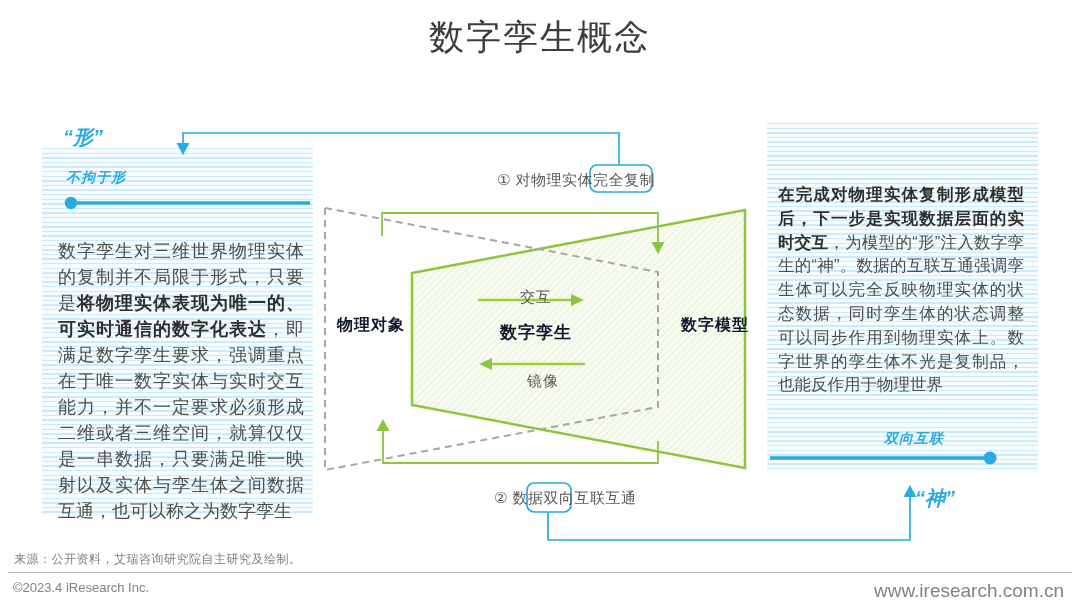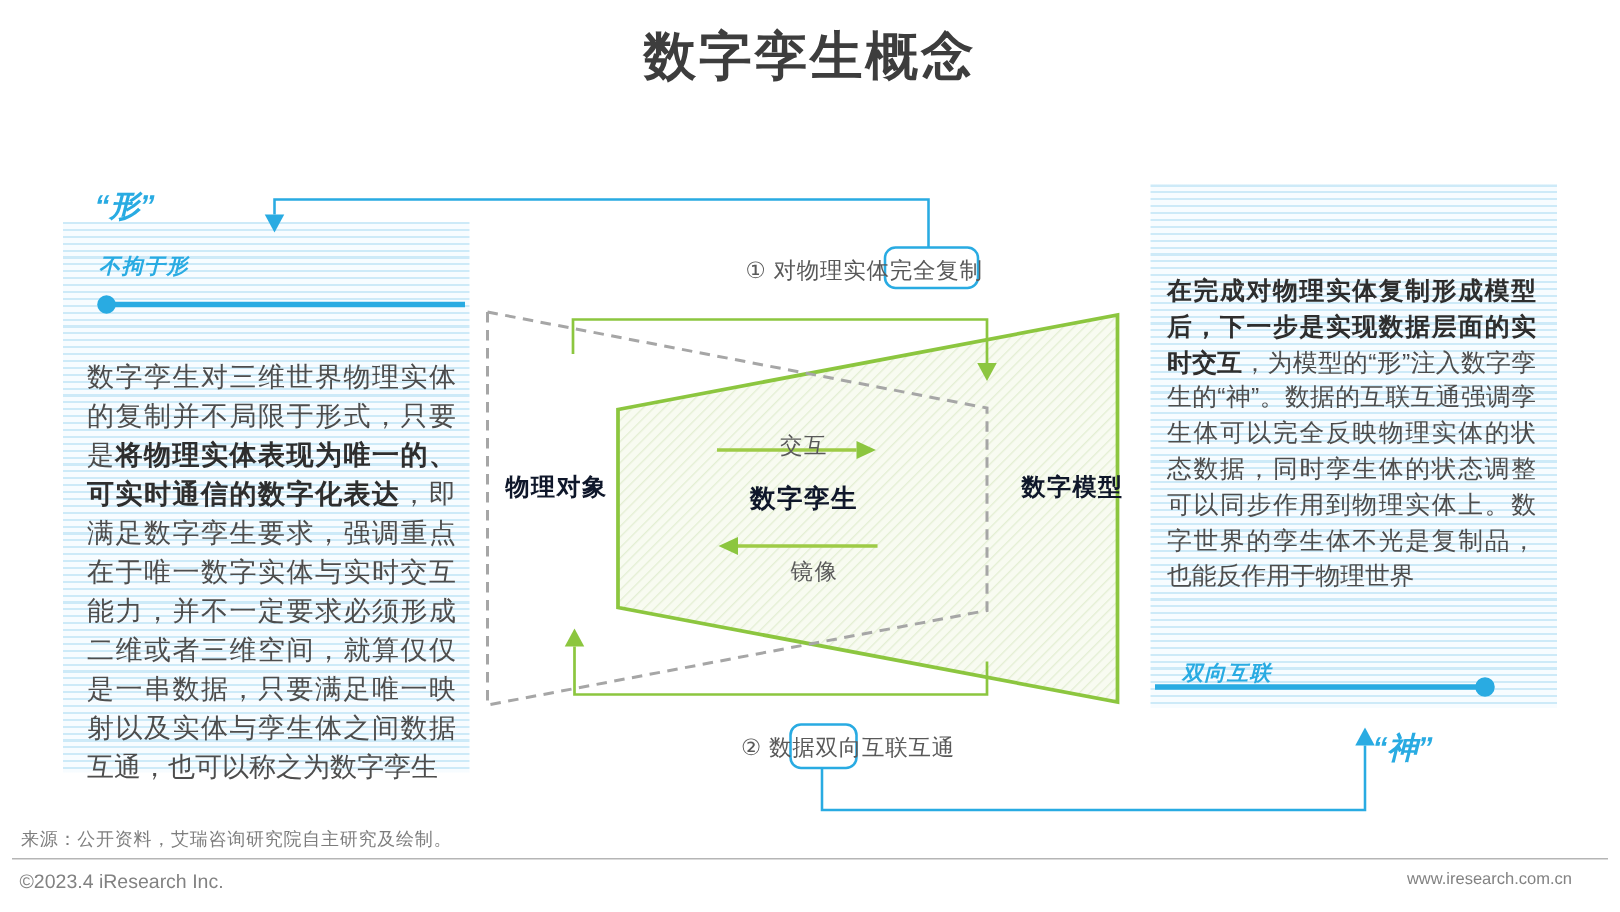--- a/index.html
+++ b/index.html
@@ -10,21 +10,21 @@
     --text-gray:#595959;
     --dashed-gray:#a6a6a6;
     --footer-gray:#828282;
   }
   *{margin:0;padding:0;box-sizing:border-box;}
   html,body{background:#fff;}
   body{font-family:"Liberation Sans","DejaVu Sans",sans-serif;}
   .stage{position:relative;width:1080px;height:608px;background:#ffffff;overflow:hidden;}
   .abs{position:absolute;}
 
-  .title{left:0;top:14px;width:1080px;text-align:center;font-size:35px;font-weight:700;
+  .title{left:0;top:14px;width:1080px;text-align:center;font-size:35px;font-weight:400;
          color:var(--text-dark);letter-spacing:2px;}
 
   .panel{background:repeating-linear-gradient(to bottom,
           #cdeaf8 0px,#cdeaf8 1.4px,#f7fcff 1.4px,#f7fcff 4.6px);}
   .panel-left{left:42px;top:148px;width:271px;height:367px;}
   .panel-right{left:767px;top:123px;width:271px;height:349px;}
 
   .quote{color:var(--brand-blue);font-weight:800;font-style:italic;font-size:20px;}
   .tagline{color:var(--brand-blue);font-weight:800;font-style:italic;font-size:14px;letter-spacing:1px;}
 
@@ -33,21 +33,21 @@
   .para-left{left:58px;top:238px;width:246px;font-size:18px;line-height:26px;}
   .para-right{left:778px;top:183px;width:246px;font-size:16.5px;line-height:23.8px;}
 
   .callout{font-size:15px;color:var(--text-gray);letter-spacing:0.5px;}
   .dlabel{color:#0f172a;font-weight:bold;font-size:16px;letter-spacing:1px;}
   .dlabel-small{color:var(--text-gray);font-size:15px;letter-spacing:1px;}
 
   .footer-src{left:14px;top:551px;font-size:12px;color:#7d7d7d;letter-spacing:0.5px;}
   .footer-divider{left:8px;top:572px;width:1064px;height:0;border-top:1px solid #b5b5b5;}
   .footer-copy{left:13px;top:580px;font-size:13px;color:var(--footer-gray);}
-  .footer-site{right:32px;top:580px;font-size:11px;color:var(--footer-gray);}
+  .footer-site{right:16px;top:580px;font-size:19px;color:var(--footer-gray);}
 
   svg.overlay{position:absolute;left:0;top:0;pointer-events:none;}
   .green-trap{fill:url(#hatch);stroke:var(--diagram-green);stroke-width:2.5;}
   .dash-trap{fill:none;stroke:var(--dashed-gray);stroke-width:2;stroke-dasharray:7 5;}
   .green-line{fill:none;stroke:var(--diagram-green);stroke-width:1.8;}
   .green-arrow-line{fill:none;stroke:#9ecb46;stroke-width:2.4;}
   .green-head{fill:var(--diagram-green);stroke:none;}
   .blue-line{fill:none;stroke:var(--brand-blue);stroke-width:1.7;}
   .blue-head{fill:var(--brand-blue);stroke:none;}
   .blue-box{fill:#ffffff;fill-opacity:0;stroke:var(--brand-blue);stroke-width:1.7;}
@@ -120,21 +120,21 @@
 
   <div class="abs quote" style="left:63px;top:124px;">“形”</div>
   <div class="abs tagline" style="left:66px;top:169px;">不拘于形</div>
   <div class="abs para para-left">
     <span>数字孪生对三维世界物理实体的复制并不局限于形式，只要是</span><b>将物理实体表现为唯一的、可实时通信的数字化表达</b><span>，即满足数字孪生要求，强调重点在于唯一数字实体与实时交互能力，并不一定要求必须形成二维或者三维空间，就算仅仅是一串数据，只要满足唯一映射以及实体与孪生体之间数据互通，也可以称之为数字孪生</span>
   </div>
 
   <div class="abs para para-right">
     <b>在完成对物理实体复制形成模型后，下一步是实现数据层面的实时交互</b><span>，为模型的“形”注入数字孪生的“神”。数据的互联互通强调孪生体可以完全反映物理实体的状态数据，同时孪生体的状态调整可以同步作用到物理实体上。数字世界的孪生体不光是复制品，也能反作用于物理世界</span>
   </div>
-  <div class="abs tagline" style="left:788px;top:430px;margin-top:10px;">双向互联</div>
+  <div class="abs tagline" style="left:884px;top:430px;">双向互联</div>
   <div class="abs quote" style="left:915px;top:485px;">“神”</div>
 
   <div class="abs callout" style="left:497px;top:171px;">① 对物理实体完全复制</div>
   <div class="abs callout" style="left:494px;top:489px;">② 数据双向互联互通</div>
   <div class="abs dlabel" style="left:337px;top:315px;">物理对象</div>
   <div class="abs dlabel" style="left:500px;top:321px;font-size:17px;">数字孪生</div>
   <div class="abs dlabel" style="left:681px;top:315px;font-family:Liberation Mono, monospace;">数字模型</div>
   <div class="abs dlabel-small" style="left:520px;top:272px;margin-top:16px;">交互</div>
   <div class="abs dlabel-small" style="left:527px;top:372px;">镜像</div>
 

